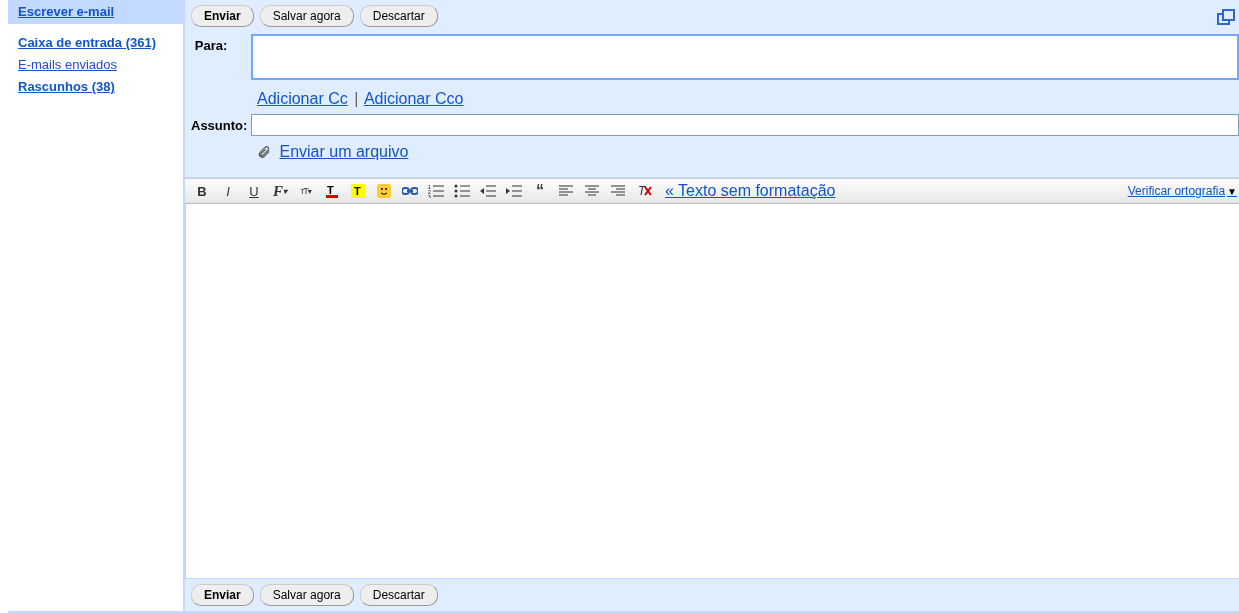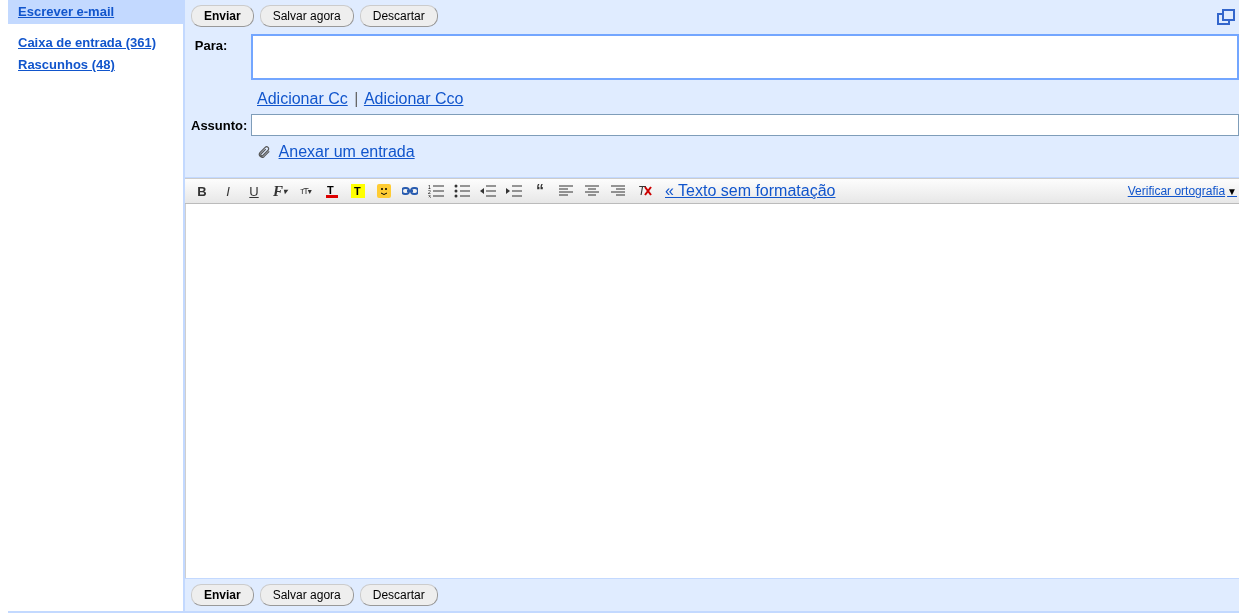--- a/index.html
+++ b/index.html
@@ -187,22 +187,25 @@
 <div class="wrap">
 
   <div class="sidebar">
     <div class="compose-header">
       <a href="#">Escrever e-mail</a>
     </div>
     <div class="nav">
       <div class="bold">
         <a href="#">Caixa de entrada (361)</a>
       </div>
+      <div>
+        <a href="#">E-mails enviados</a>
+      </div>
       <div class="bold">
-        <a href="#">Rascunhos (48)</a>
+        <a href="#">Rascunhos (38)</a>
       </div>
     </div>
   </div>
 
   <div class="main">
 
     <div class="panel-top">
       <div class="btnrow">
         <button class="btn primary">Enviar</button>
         <button class="btn">Salvar agora</button>
@@ -228,21 +231,21 @@
           <div class="field-input">
             <input class="subject-box" type="text" value="" style="">
           </div>
         </div>
         <div class="subrow">
           <span class="clip">
             <svg width="14" height="14" viewBox="0 0 24 24">
                 <path fill="none" stroke="#555" stroke-width="2" d="M21 11l-9 9a5 5 0 01-7-7l9-9a3.5 3.5 0 015 5l-9 9a2 2 0 01-3-3l8-8"></path>
               </svg>
           </span>
-          <a href="#">Anexar um entrada</a>
+          <a href="#">Enviar um arquivo</a>
         </div>
       </div>
     </div>
 
     <div class="toolbar">
       <div class="tb">
           <b>B</b>
         </div>
       <div class="tb">
           <i>I</i>

